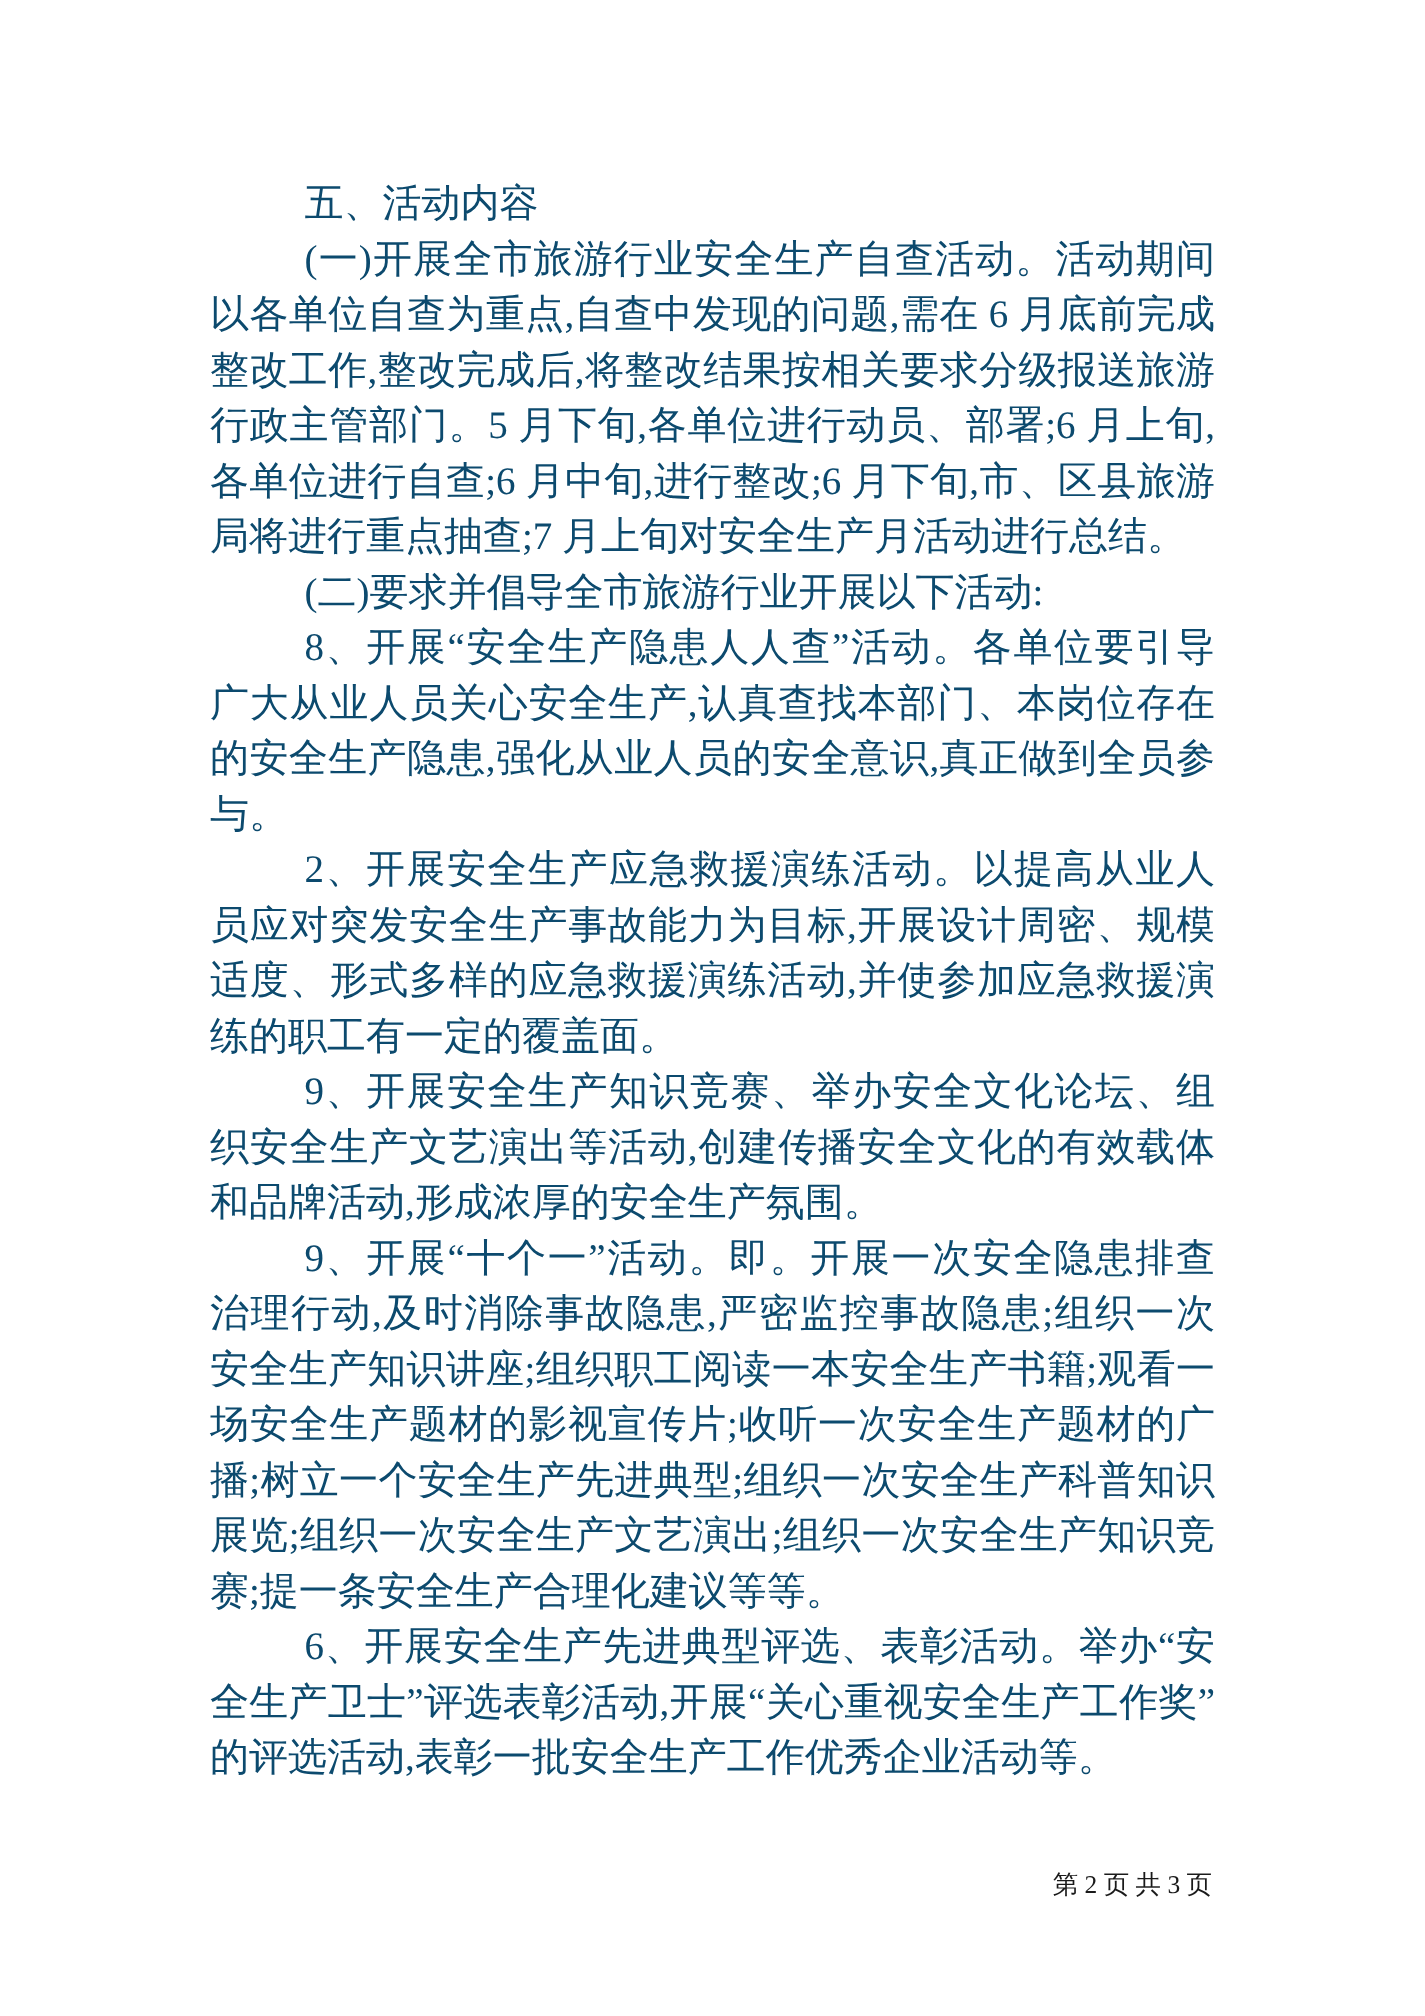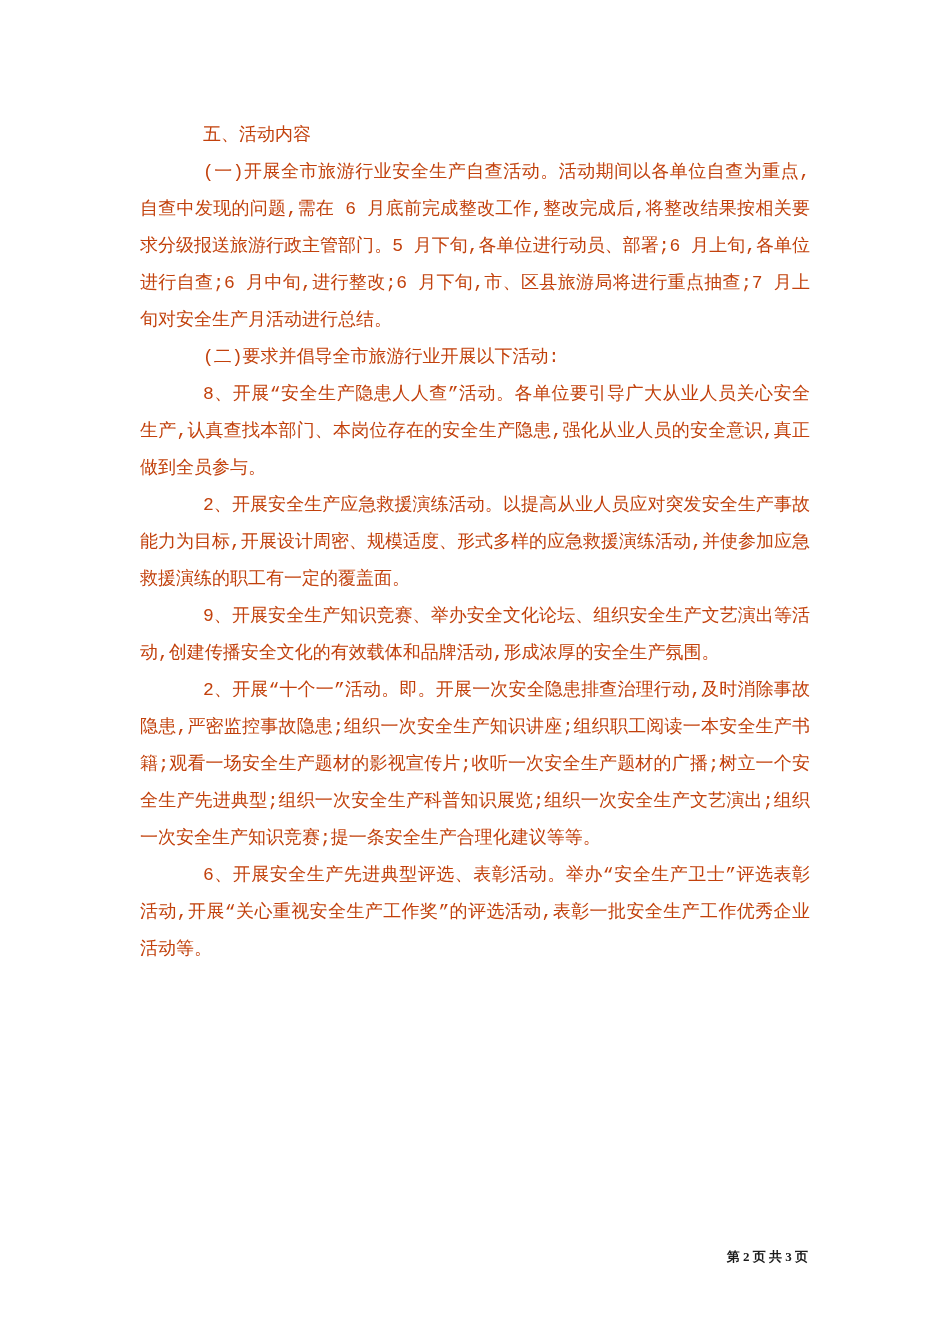--- a/index.html
+++ b/index.html
@@ -18,49 +18,47 @@
   .content {
     position: absolute;
     left: 140px;
     top: 117px;
     width: 670px;
     color: #1a1a1a;
   }
   .content p {
     margin: 0;
     padding: 0;
-    font-size: 18px;
+    font-size: 26px;
     line-height: 37px;
     text-align: justify;
     text-justify: inter-ideograph;
     text-indent: 63px;
     letter-spacing: 0;
-    color: #c2410c;
-    font-family: Liberation Mono, monospace;
+    color: #0c4a6e;
   }
   .footer {
     position: absolute;
     top: 1248px;
     right: 142px;
-    font-size: 13px;
+    font-size: 17px;
     line-height: 18px;
     color: #1a1a1a;
     font-family: "Liberation Serif", "DejaVu Serif", serif;
     white-space: nowrap;
-    font-weight: bold;
   }
 </style>
 </head>
 <body>
 
 <div class="page">
   <div class="content">
     <p>五、活动内容</p>
     <p>(一)开展全市旅游行业安全生产自查活动。活动期间以各单位自查为重点,自查中发现的问题,需在 6 月底前完成整改工作,整改完成后,将整改结果按相关要求分级报送旅游行政主管部门。5 月下旬,各单位进行动员、部署;6 月上旬,各单位进行自查;6 月中旬,进行整改;6 月下旬,市、区县旅游局将进行重点抽查;7 月上旬对安全生产月活动进行总结。</p>
     <p>(二)要求并倡导全市旅游行业开展以下活动:</p>
     <p>8、开展“安全生产隐患人人查”活动。各单位要引导广大从业人员关心安全生产,认真查找本部门、本岗位存在的安全生产隐患,强化从业人员的安全意识,真正做到全员参与。</p>
     <p>2、开展安全生产应急救援演练活动。以提高从业人员应对突发安全生产事故能力为目标,开展设计周密、规模适度、形式多样的应急救援演练活动,并使参加应急救援演练的职工有一定的覆盖面。</p>
     <p>9、开展安全生产知识竞赛、举办安全文化论坛、组织安全生产文艺演出等活动,创建传播安全文化的有效载体和品牌活动,形成浓厚的安全生产氛围。</p>
-    <p>2、开展“十个一”活动。即。开展一次安全隐患排查治理行动,及时消除事故隐患,严密监控事故隐患;组织一次安全生产知识讲座;组织职工阅读一本安全生产书籍;观看一场安全生产题材的影视宣传片;收听一次安全生产题材的广播;树立一个安全生产先进典型;组织一次安全生产科普知识展览;组织一次安全生产文艺演出;组织一次安全生产知识竞赛;提一条安全生产合理化建议等等。</p>
+    <p>9、开展“十个一”活动。即。开展一次安全隐患排查治理行动,及时消除事故隐患,严密监控事故隐患;组织一次安全生产知识讲座;组织职工阅读一本安全生产书籍;观看一场安全生产题材的影视宣传片;收听一次安全生产题材的广播;树立一个安全生产先进典型;组织一次安全生产科普知识展览;组织一次安全生产文艺演出;组织一次安全生产知识竞赛;提一条安全生产合理化建议等等。</p>
     <p>6、开展安全生产先进典型评选、表彰活动。举办“安全生产卫士”评选表彰活动,开展“关心重视安全生产工作奖”的评选活动,表彰一批安全生产工作优秀企业活动等。</p>
   </div>
   <div class="footer">第 2 页 共 3 页</div>
 </div>
 
 </body></html>

